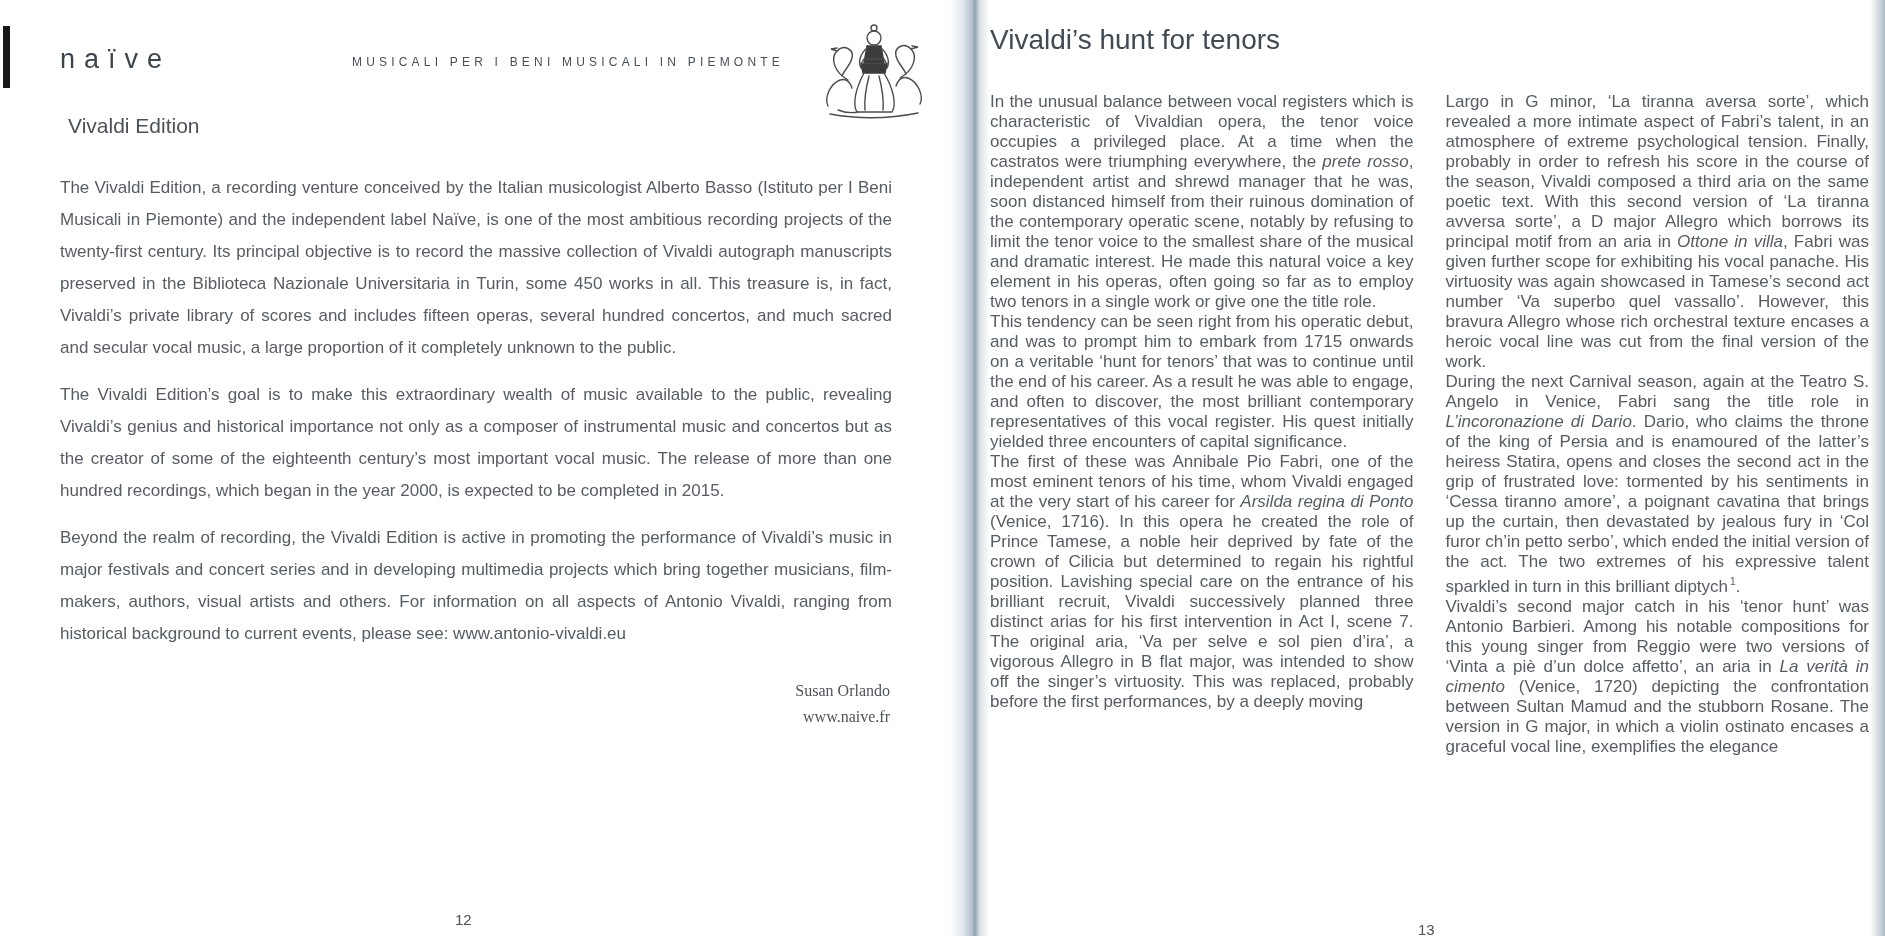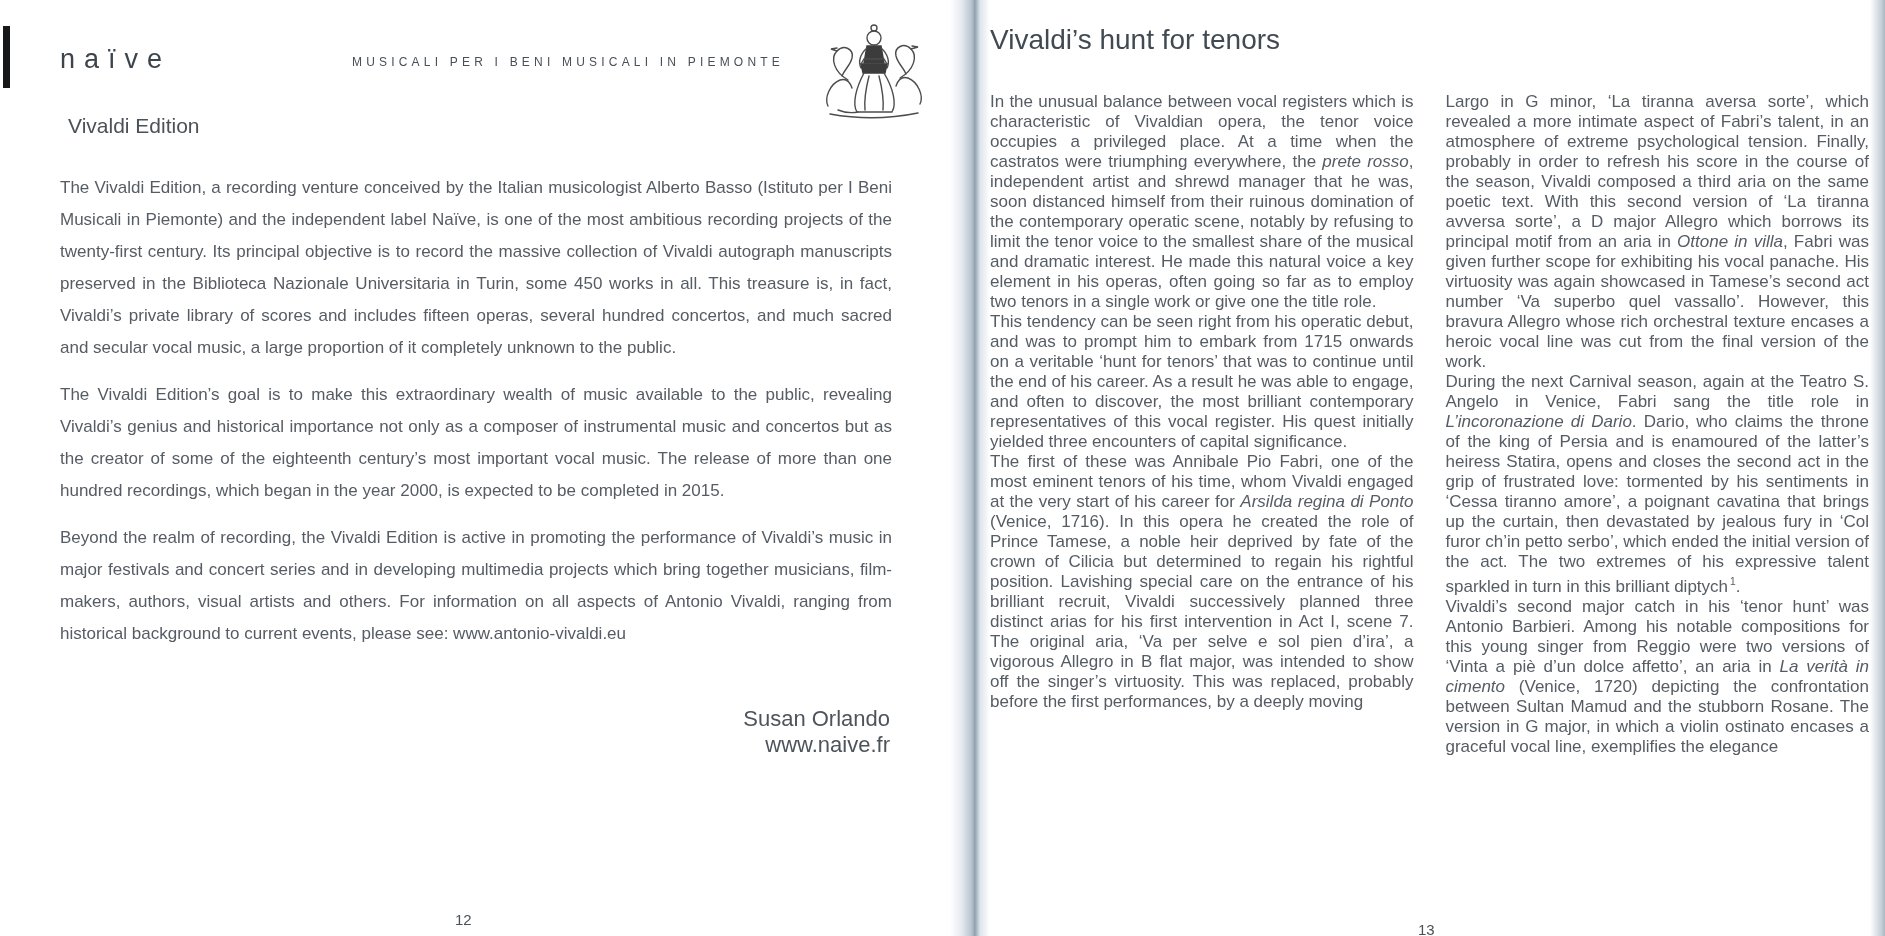--- a/index.html
+++ b/index.html
@@ -28,22 +28,22 @@
   .left-heading{
     position:absolute;left:60px;top:106px;
     font-size:21px;font-weight:400;color:#4a5158;margin:8px;
   }
   .left-body{
     position:absolute;left:60px;top:172px;width:832px;
     font-size:17px;line-height:32px;text-align:justify;
   }
   .left-body p{margin:0 0 15px 0;}
   .signature{
-    position:absolute;right:60px;top:706px;
-    text-align:right;font-size:22px;line-height:26px;color:#4e545b;
+    position:absolute;right:60px;top:678px;
+    text-align:right;font-size:16px;line-height:26px;color:#4e545b;font-family:Liberation Serif, serif;
   }
   .pagenum{
     position:absolute;bottom:8px;font-size:15px;color:#4b5157;
   }
   .pagenum-left{left:410px;margin-left:45px;}
   .pagenum-right{left:428px;}
   
   .gutter{
     flex:0 0 40px;height:936px;
     background:linear-gradient(to right,#ffffff 0%,#e3e9ee 30%,#b5c1cc 55%,#8ea0ae 62%,#dde4ea 75%,#ffffff 100%);

